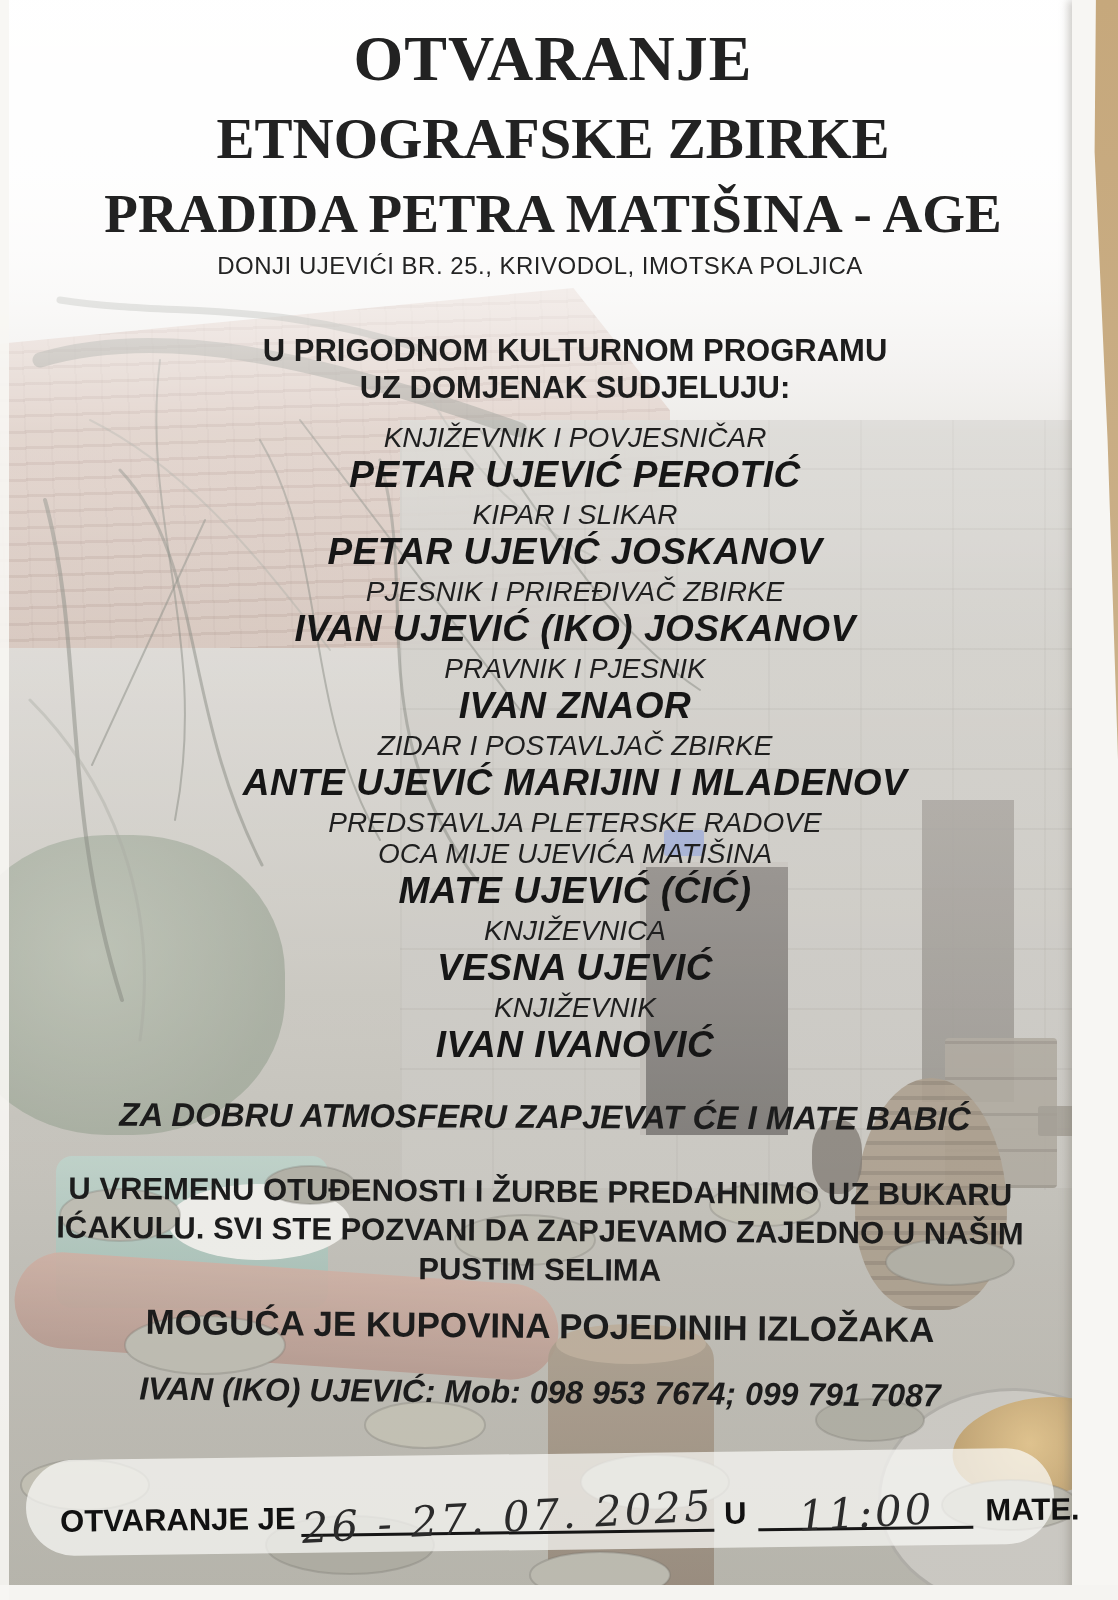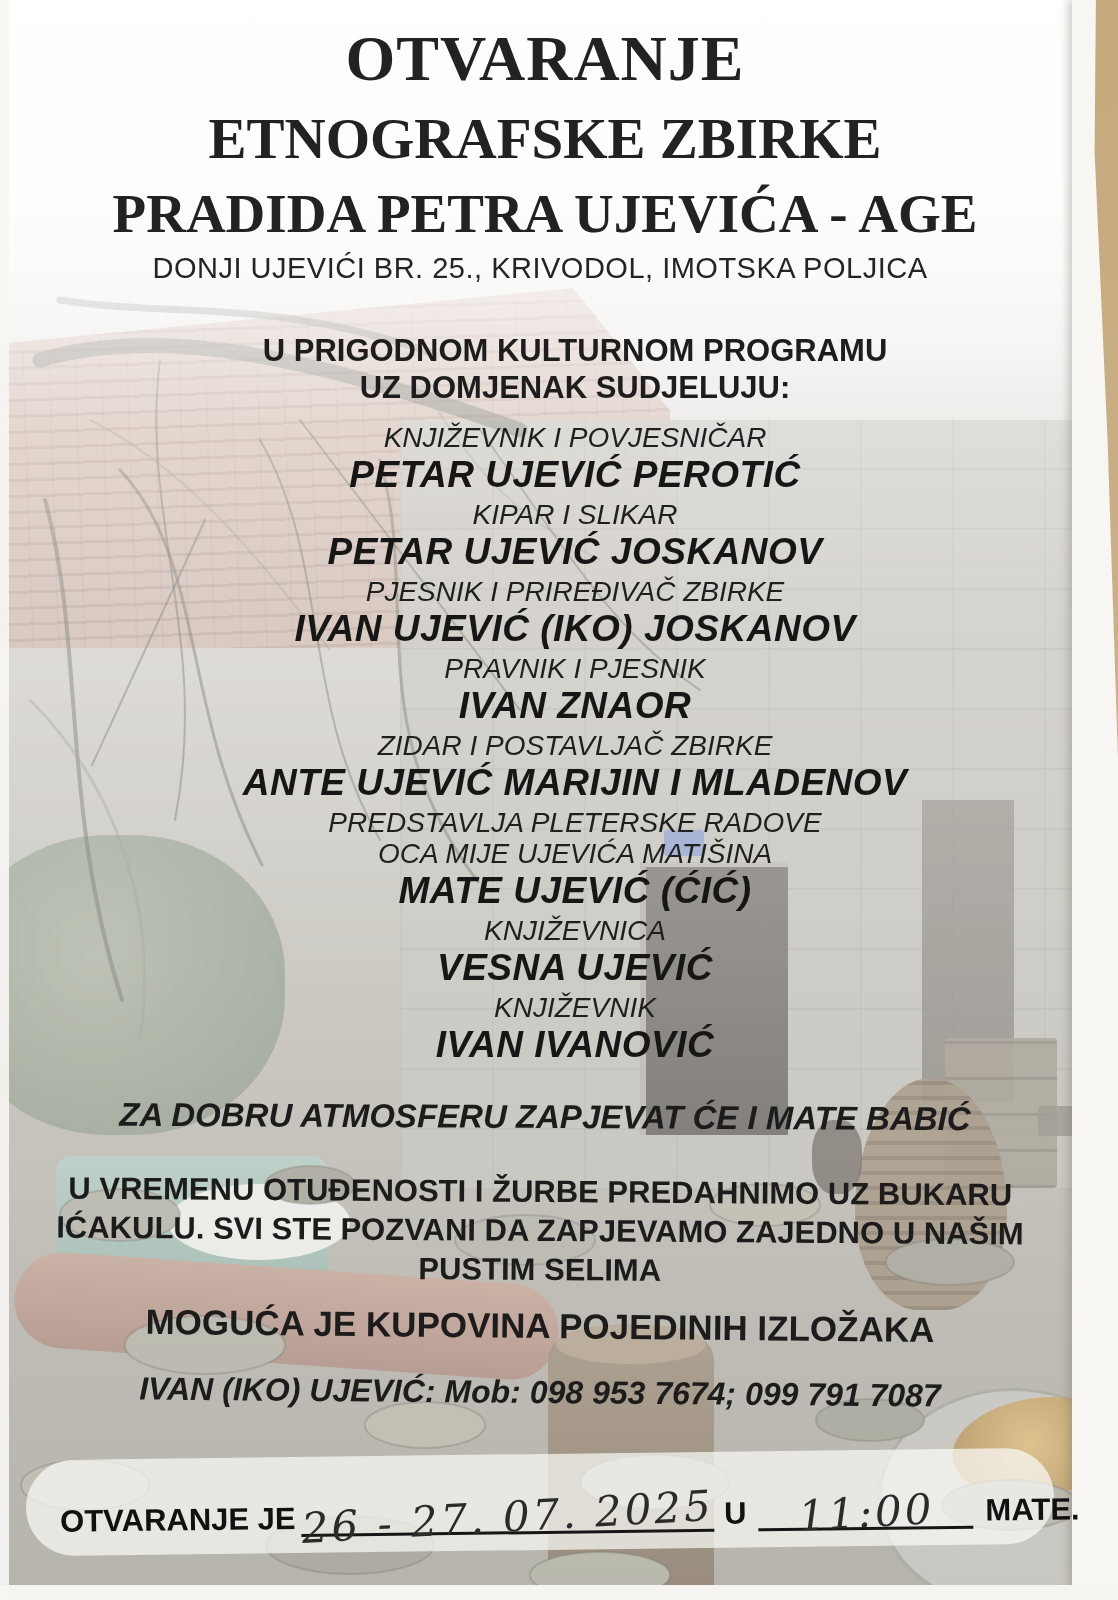--- a/index.html
+++ b/index.html
@@ -88,25 +88,25 @@
       rgba(255,255,255,.34) 40%, rgba(255,255,255,.30) 70%,
       rgba(255,255,255,.26) 100%);
   }
   
   .edge-right{position:absolute;right:0;top:0;width:46px;height:1600px;z-index:7;background:#f7f6f3;box-shadow:-4px 0 8px rgba(120,115,105,.35);}
   .corner-wood{position:absolute;right:0;top:0;width:26px;height:760px;z-index:8;background:linear-gradient(180deg,#c6a87c,#cbb18a);clip-path:polygon(15% 0,100% 0,100% 100%,60% 58%,10% 20%);}
   .edge-bottom{position:absolute;left:0;bottom:0;width:1118px;height:15px;z-index:7;background:#f5f4f1;}
   .edge-left{position:absolute;left:0;top:0;width:9px;height:1600px;z-index:7;background:rgba(247,246,243,.9);}
   
   .txt{position:absolute;z-index:9;text-align:center;}
-  .titles{left:0;top:18px;width:1090px;}
+  .titles{left:8px;top:18px;width:1090px;}
   .t1{font-family:"Liberation Serif",serif;font-weight:bold;font-size:64px;line-height:82px;letter-spacing:1px;color:#222;}
   .t2{font-family:"Liberation Serif",serif;font-weight:bold;font-size:57px;line-height:78px;color:#222;}
   .t3{font-family:"Liberation Serif",serif;font-weight:bold;font-size:55px;line-height:72px;color:#222;}
-  .address{left:0;top:252px;width:1080px;font-size:29px;letter-spacing:.5px;color:#242424;}
+  .address{left:0;top:252px;width:1080px;font-size:24px;letter-spacing:.5px;color:#242424;}
   .program{left:30px;top:332px;width:1090px;}
   .intro{font-weight:bold;font-size:31px;line-height:37px;color:#1d1d1d;}
   .participants{margin-top:16px;}
   .role{font-style:italic;font-size:28px;line-height:31px;color:#1f1f1f;}
   .pname{font-style:italic;font-weight:bold;font-size:37px;line-height:43px;letter-spacing:.5px;color:#161616;margin-bottom:3px;}
   .singer{left:0;top:1098px;width:1090px;font-style:italic;font-weight:bold;font-size:33px;transform:rotate(.3deg);}
   .message{left:0;top:1172px;width:1080px;font-weight:bold;font-size:31px;line-height:39px;transform:rotate(.4deg);}
   .purchase{left:0;top:1306px;width:1080px;font-weight:bold;font-size:35px;transform:rotate(.6deg);}
   .contact{left:0;top:1374px;width:1080px;font-style:italic;font-weight:bold;font-size:32px;transform:rotate(.5deg);}
   
@@ -184,21 +184,21 @@
 
   <div class="layer veil"></div>
   <div class="edge-right"></div>
   <div class="corner-wood"></div>
   <div class="edge-bottom"></div>
   <div class="edge-left"></div>
 
   <div class="txt titles">
     <div class="t1">OTVARANJE</div>
     <div class="t2">ETNOGRAFSKE ZBIRKE</div>
-    <div class="t3">PRADIDA PETRA UJEVIĆA - AGE</div>
+    <div class="t3">PRADIDA PETRA MATIŠINA - AGE</div>
   </div>
 
   <div class="txt address">DONJI UJEVIĆI BR. 25., KRIVODOL, IMOTSKA POLJICA</div>
 
   <div class="txt program">
     <div class="intro">U PRIGODNOM KULTURNOM PROGRAMU</div>
     <div class="intro">UZ DOMJENAK SUDJELUJU:</div>
     <div class="participants">
       <div>
         <div class="role">KNJIŽEVNIK I POVJESNIČAR</div>

